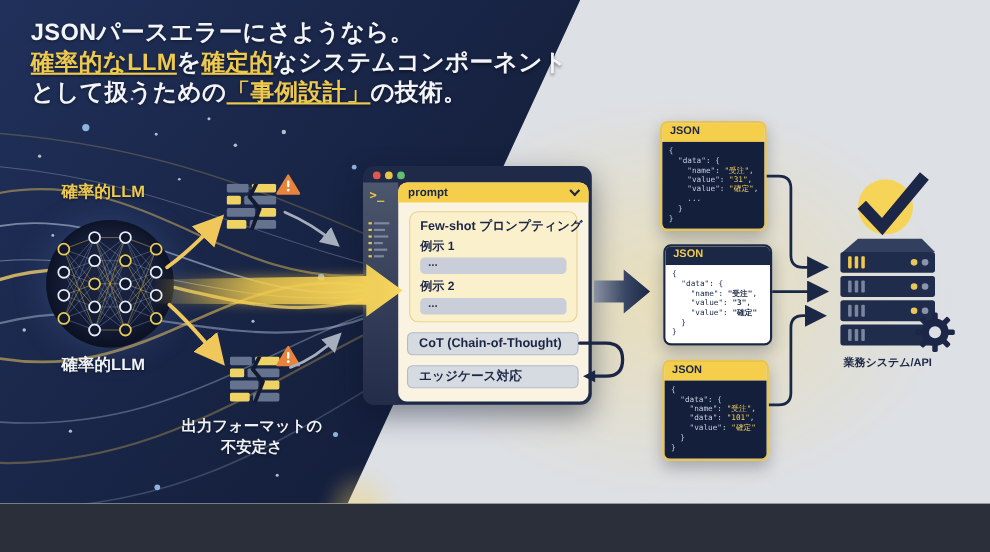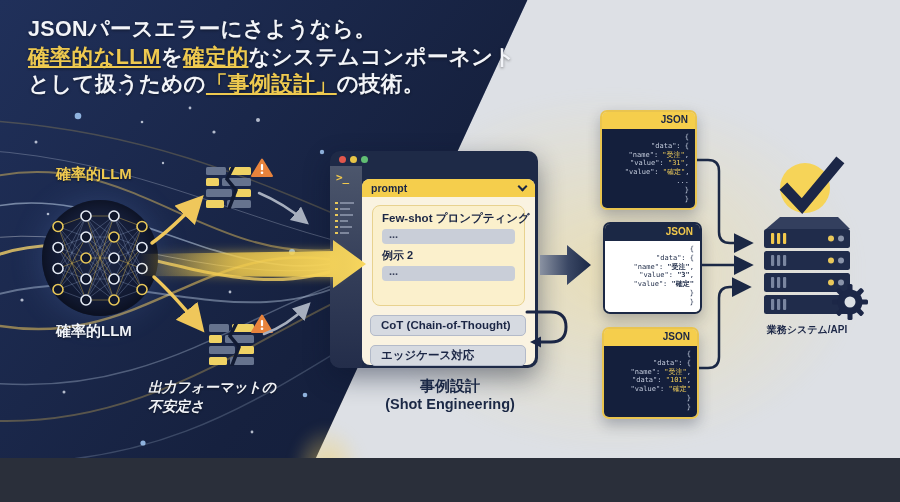--- a/index.html
+++ b/index.html
@@ -28,44 +28,44 @@
   .headline .hl{color:#EEC94F;text-decoration:underline;}
 
   
   .nn-circle{position:absolute;left:42px;top:200px;width:116px;height:116px;border-radius:50%;
     background:radial-gradient(circle at 50% 42%,#1D2746 0%,#121A33 62%,#0C1224 100%);
     box-shadow:0 0 34px rgba(130,170,255,.18), inset 0 0 18px rgba(0,0,0,.5);z-index:12;}
   .lbl-llm-top{position:absolute;left:56px;top:165px;font-size:15px;font-weight:800;
     color:#EEC94F;z-index:14;text-shadow:0 1px 2px rgba(0,0,0,.5);}
   .lbl-llm-bottom{position:absolute;left:56px;top:322px;font-size:15px;font-weight:800;
     color:#EFF2F7;z-index:14;text-shadow:0 1px 2px rgba(0,0,0,.5);}
-  .lbl-instability{position:absolute;left:148px;top:378px;width:162px;
+  .lbl-instability{position:absolute;left:148px;top:378px;width:162px;text-align:center;
     font-size:14px;font-weight:800;line-height:19px;color:#F0F2F6;z-index:14;
-    text-shadow:0 1px 2px rgba(0,0,0,.5);font-style:italic;}
+    text-shadow:0 1px 2px rgba(0,0,0,.5);}
   .brick{position:absolute;z-index:13;}
   .brick-top{left:206px;top:167px;}
   .brick-bottom{left:209px;top:324px;}
   .warn{position:absolute;z-index:14;}
   .warn-top{left:251px;top:158px;}
   .warn-bottom{left:251px;top:314px;}
 
   
   .window{position:absolute;left:330px;top:151px;width:208px;height:217px;background:#1E2A47;
     border-radius:10px;box-shadow:0 10px 26px rgba(12,20,44,.45);z-index:20;}
   .titlebar{position:absolute;left:0;top:0;right:0;height:15px;}
   .tl-dot{position:absolute;top:5px;width:7px;height:7px;border-radius:50%;}
   .sidebar{position:absolute;left:0;top:15px;bottom:0;width:32px;border-radius:0 0 0 10px;
     background:linear-gradient(180deg,#4C566C 0%,#333D58 55%,#232D4A 100%);}
   .term-glyph{position:absolute;left:6px;top:5px;font-family:"DejaVu Sans Mono",monospace;
     font-size:11px;font-weight:bold;color:#F2C94C;}
   .side-rows{position:absolute;left:5px;top:36px;right:4px;}
   .srow{display:flex;align-items:center;gap:2px;margin-bottom:4px;}
   .srow i{display:block;width:3px;height:2px;background:#E9C95A;}
   .srow b{display:block;height:2px;background:#8A93A8;opacity:.85;}
-  .panel{position:absolute;left:32px;top:15px;right:3px;bottom:3px;background:#FAF3E1;border-radius:8px;margin-top:13px;}
+  .panel{position:absolute;left:32px;top:15px;right:3px;bottom:3px;background:#FAF3E1;border-radius:8px;}
   .promptbar{position:absolute;left:0;top:0;right:0;height:18px;background:#F5CE4C;
     border-radius:8px 8px 0 0;}
   .promptbar .ptitle{position:absolute;left:9px;top:3px;font-size:10.5px;font-weight:800;color:#1B2645;}
   .chev{position:absolute;right:9px;top:4px;width:7px;height:7px;}
   .chev::before{content:"";position:absolute;left:0;top:0;width:5px;height:5px;
     border-right:2px solid #1B2645;border-bottom:2px solid #1B2645;transform:rotate(45deg);}
   .fewshot{position:absolute;left:10px;right:10px;top:26px;height:101px;background:#FBF0CC;
     border:1px solid #E8D28F;border-radius:8px;padding:5px 9px;}
   .fs-head{font-size:11.5px;font-weight:800;color:#1B2645;white-space:nowrap;margin-bottom:3px;}
   .fs-ex{font-size:11px;font-weight:800;color:#1B2645;}
@@ -76,21 +76,21 @@
     line-height:19px;padding-left:10px;white-space:nowrap;}
   .cot-box{top:136px;}
   .edge-box{top:166px;}
 
   .caption{position:absolute;left:370px;top:377px;width:160px;text-align:center;z-index:30;color:#1B2845;}
   .caption .c1{font-size:15px;font-weight:800;}
   .caption .c2{font-size:14.5px;font-weight:800;}
 
   
   .jblock{position:absolute;z-index:20;border-radius:7px;overflow:hidden;
-    box-shadow:0 6px 14px rgba(18,28,58,.28);text-align:right;}
+    box-shadow:0 6px 14px rgba(18,28,58,.28);}
   .jhead{font-size:10px;font-weight:800;padding:2px 7px;height:17px;}
   .jbody{padding:4px 6px 5px 6px;font-family:"DejaVu Sans Mono",monospace;font-size:7px;
     line-height:8.8px;}
   .jbody .cl{white-space:pre;}
   .jdark{border:2px solid #E9C44F;}
   .jdark .jhead{background:#F5CE4C;color:#1B2645;}
   .jdark .jbody{background:#141F3C;color:#C3CBDC;}
   .jdark .val{color:#F2CF5B;}
   .jlight{border:2px solid #1B2845;}
   .jlight .jhead{background:#1B2845;color:#F2C94C;}
@@ -325,33 +325,30 @@
           </div>
       </div>
     </div>
     <div class="panel">
       <div class="promptbar">
         <span class="ptitle">prompt</span>
         <span class="chev"></span>
       </div>
       <div class="fewshot">
         <div class="fs-head">Few-shot プロンプティング</div>
+        <div class="fs-ex">例示 1</div>
         <div class="fs-dots">...</div>
         <div class="fs-ex">例示 2</div>
         <div class="fs-dots">...</div>
       </div>
       <div class="graybtn cot-box">CoT (Chain-of-Thought)</div>
       <div class="graybtn edge-box">エッジケース対応</div>
     </div>
   </div>
 
-  <div class="caption">
-    <div class="c1">事例設計</div>
-    <div class="c2">(Shot Engineering)</div>
-  </div>
 
   <div class="jblock jdark jb1">
     <div class="jhead">JSON</div>
     <div class="jbody">
         <div class="cl">{</div>
         <div class="cl">  "data": {</div>
         <div class="cl">    "name": <span class="val">"受注"</span>,</div>
         <div class="cl">    "value": <span class="val">"31"</span>,</div>
         <div class="cl">    "value": <span class="val">"確定"</span>,</div>
         <div class="cl">    ...</div>

